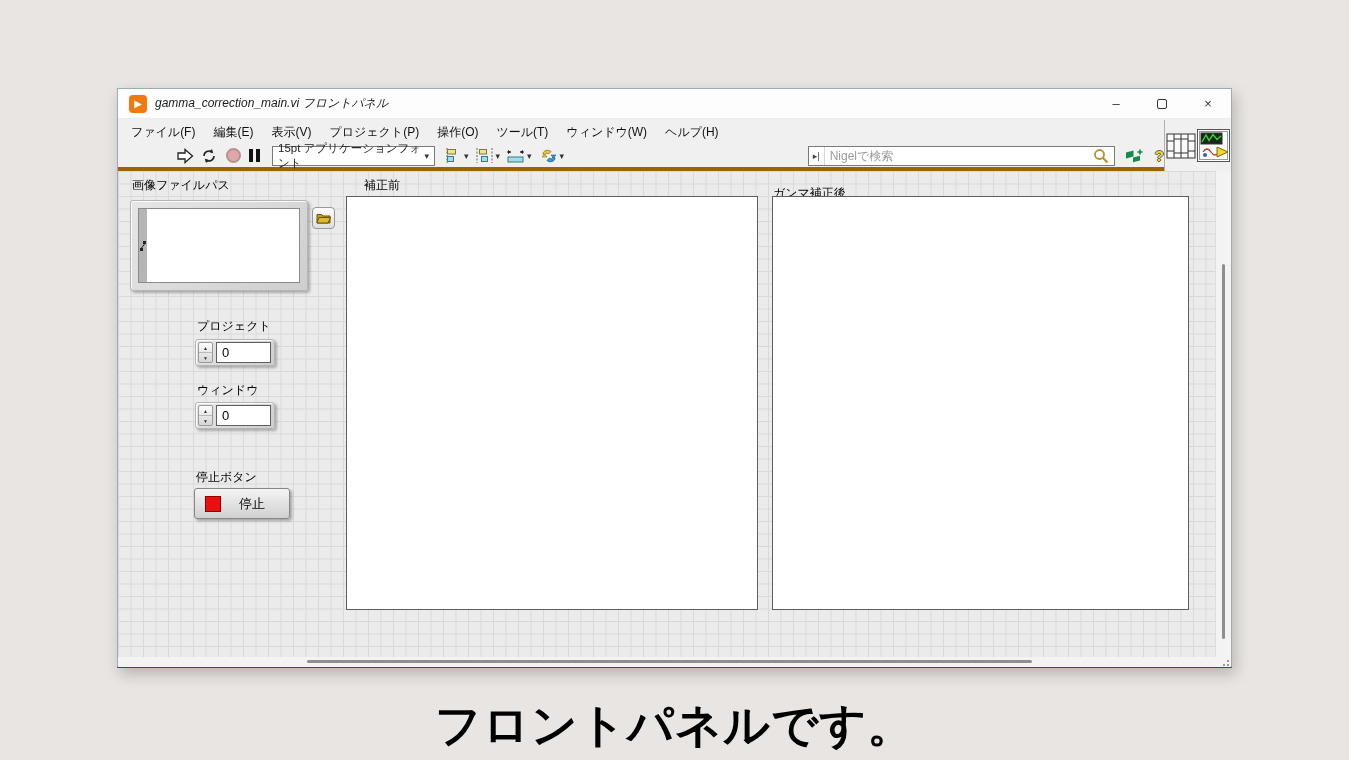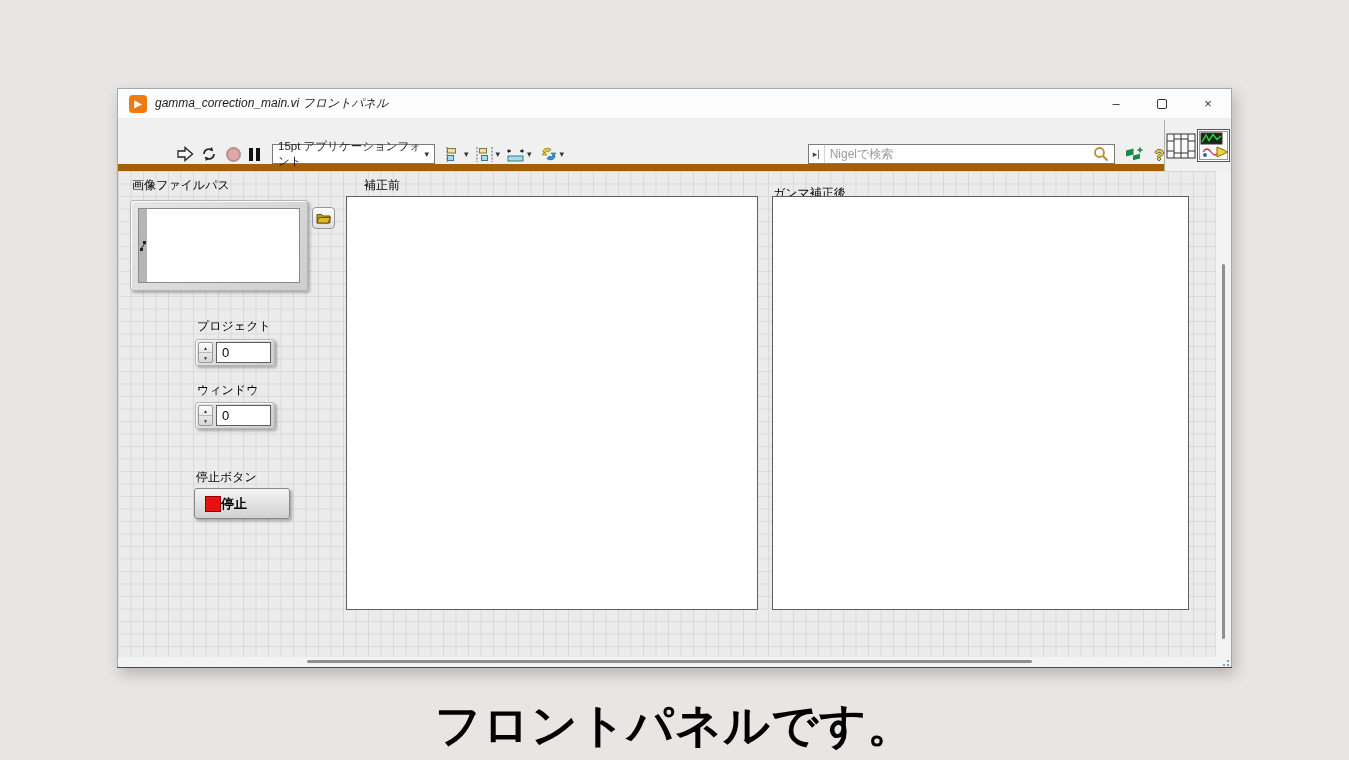--- a/index.html
+++ b/index.html
@@ -21,21 +21,21 @@
              font-size:13px; color:#333; }
   .max-glyph { width:10px; height:10px; border:1px solid #333; border-radius:2px; }
 
   
   .menubar { position:absolute; left:0; top:31px; width:1046px; height:24px; background:#f0f0f0;
              display:flex; align-items:center; padding-left:4px; }
   .menu-item { font-size:12px; color:#111; padding:3px 9px; white-space:nowrap; }
 
   
   .toolbar { position:absolute; left:0; top:55px; width:1046px; height:27px; background:#f0f0f0;
-             border-bottom:7px solid #a16207; display:flex; align-items:center; }
+             border-bottom:4px solid #a16207; display:flex; align-items:center; }
   .tb-gap6{width:6px;} .tb-gap8{width:8px;} .tb-gap12{width:12px;}
   .tb-btn { display:flex; align-items:center; justify-content:center; }
   .pause-bars { display:flex; gap:3px; }
   .pause-bars div { width:4px; height:13px; background:#111; }
   .abort-circle { width:15px; height:15px; border-radius:50%; border:2px solid #b99090; }
   .font-box { width:163px; height:20px; background:#fff; border:1px solid #7a7a7a;
               display:flex; align-items:center; font-size:11.5px; color:#222; padding:0 5px; }
   .font-box .dd-arrow { margin-left:auto; }
   .dd-arrow { font-size:9px; color:#333; }
   .dd-group { display:flex; align-items:center; gap:2px; }
@@ -80,21 +80,21 @@
   .spin-half { flex:1; display:flex; align-items:center; justify-content:center; font-size:5px; color:#333; }
   .spin-half:first-child { border-bottom:1px solid #b9b9b9; }
   .num-field { margin-left:3px; width:55px; height:21px; background:#fff; border:1px solid #5e5e5e;
                font-size:13px; color:#000; display:flex; align-items:center; padding-left:5px; }
 
   
   .stop-btn { position:absolute; left:76px; top:317px; width:96px; height:31px;
               background:linear-gradient(#f4f4f4,#d0d0d0); border:1px solid #878787; border-radius:3px;
               box-shadow:2px 2px 3px rgba(0,0,0,.3); display:flex; align-items:center; padding-left:10px; }
   .stop-square { width:16px; height:16px; border:1px solid #8d0000; }
-  .stop-text { flex:1; text-align:left; font-size:13px; color:#000; padding-right:6px;font-weight:bold; }
+  .stop-text { flex:1; text-align:center; font-size:13px; color:#000; padding-right:6px; }
 
   
   .img-display { position:absolute; background:#fff; border:1px solid #5f5f5f; }
 
   
   .vscroll { position:absolute; left:1097px; top:82px; width:16px; height:486px; background:#f3f3f3;
              border-left:1px solid #dedede; }
   .vthumb { position:absolute; left:6px; top:93px; width:3px; height:375px; background:#8f8f8f; border-radius:2px; }
   .hscroll { position:absolute; left:0; top:568px; width:1113px; height:10px; background:#f3f3f3; }
   .hthumb { position:absolute; left:189px; top:3px; width:725px; height:3px; background:#8f8f8f; border-radius:2px; }
@@ -122,20 +122,30 @@
       </div>
       <div class="win-btn">
         <span class="max-glyph"></span>
       </div>
       <div class="win-btn">
         <span>×</span>
       </div>
     </div>
   </div>
 
+  <div class="menubar">
+    <span class="menu-item">ファイル(F)</span>
+    <span class="menu-item">編集(E)</span>
+    <span class="menu-item">表示(V)</span>
+    <span class="menu-item">プロジェクト(P)</span>
+    <span class="menu-item">操作(O)</span>
+    <span class="menu-item">ツール(T)</span>
+    <span class="menu-item">ウィンドウ(W)</span>
+    <span class="menu-item">ヘルプ(H)</span>
+  </div>
 
   <div class="toolbar">
     <div style="width:58px"></div>
 
     <div class="tb-btn">
       <svg width="18" height="16" viewBox="0 0 18 16">
         <path d="M2 5h7V1.5L16.5 8 9 14.5V11H2z" fill="#fff" stroke="#222" stroke-width="1.3"></path>
       </svg>
     </div>
     <div class="tb-gap6"></div>

